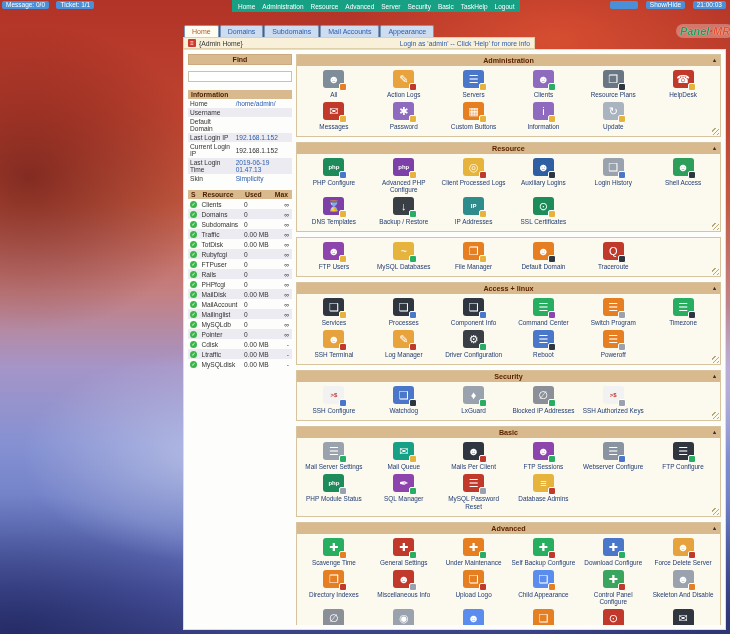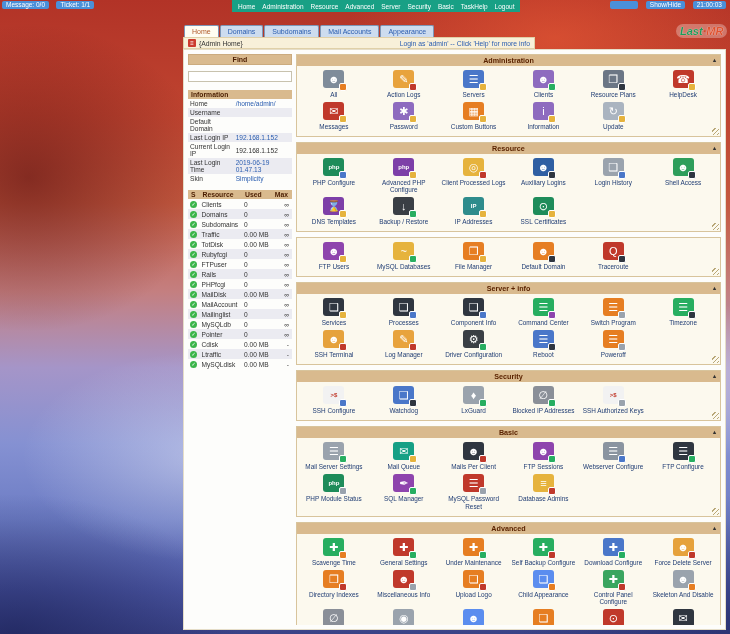--- a/index.html
+++ b/index.html
@@ -114,21 +114,21 @@
         </nav>
     </div>
     <div class="badges-right">
       <span class="badge empty"></span>
       <span class="badge">Show/Hide</span>
       <span class="badge">21:00:03</span>
     </div>
   </div>
 
   <div class="logo">
-    <span class="logo-kloxo">Last</span><span class="logo-dot">·</span><span class="logo-mr">MR</span>
+    <span class="logo-kloxo">Panel</span><span class="logo-dot">·</span><span class="logo-mr">MR</span>
   </div>
 
   <div class="window">
     <div class="tabbar" id="tabbar">
         <div class="tab active">Home</div>
         <div class="tab">Domains</div>
         <div class="tab">Subdomains</div>
         <div class="tab">Mail Accounts</div>
         <div class="tab">Appearance</div>
       </div>
@@ -489,21 +489,21 @@
                 <div class="iconwrap">
                   <div class="icon-main" style="background: rgb(192, 57, 43);">Q</div>
                   <div class="icon-badge" style="background: rgb(47, 54, 64);"></div>
                 </div>
                 <div class="item-label">Traceroute</div>
               </div>
             </div>
             <div class="resize-handle"></div>
           </section>
           <section class="panel">
-            <div class="panel-header"><span class="ph-title">Server + info</span><span class="collapse-icon">▴</span></div>
+            <div class="panel-header"><span class="ph-title">Access + linux</span><span class="collapse-icon">▴</span></div>
             <div class="grid">
               <div class="item">
                 <div class="iconwrap">
                   <div class="icon-main" style="background: rgb(47, 54, 64);">❑</div>
                   <div class="icon-badge" style="background: rgb(230, 179, 61);"></div>
                 </div>
                 <div class="item-label">Services</div>
               </div>
               <div class="item">
                 <div class="iconwrap">

